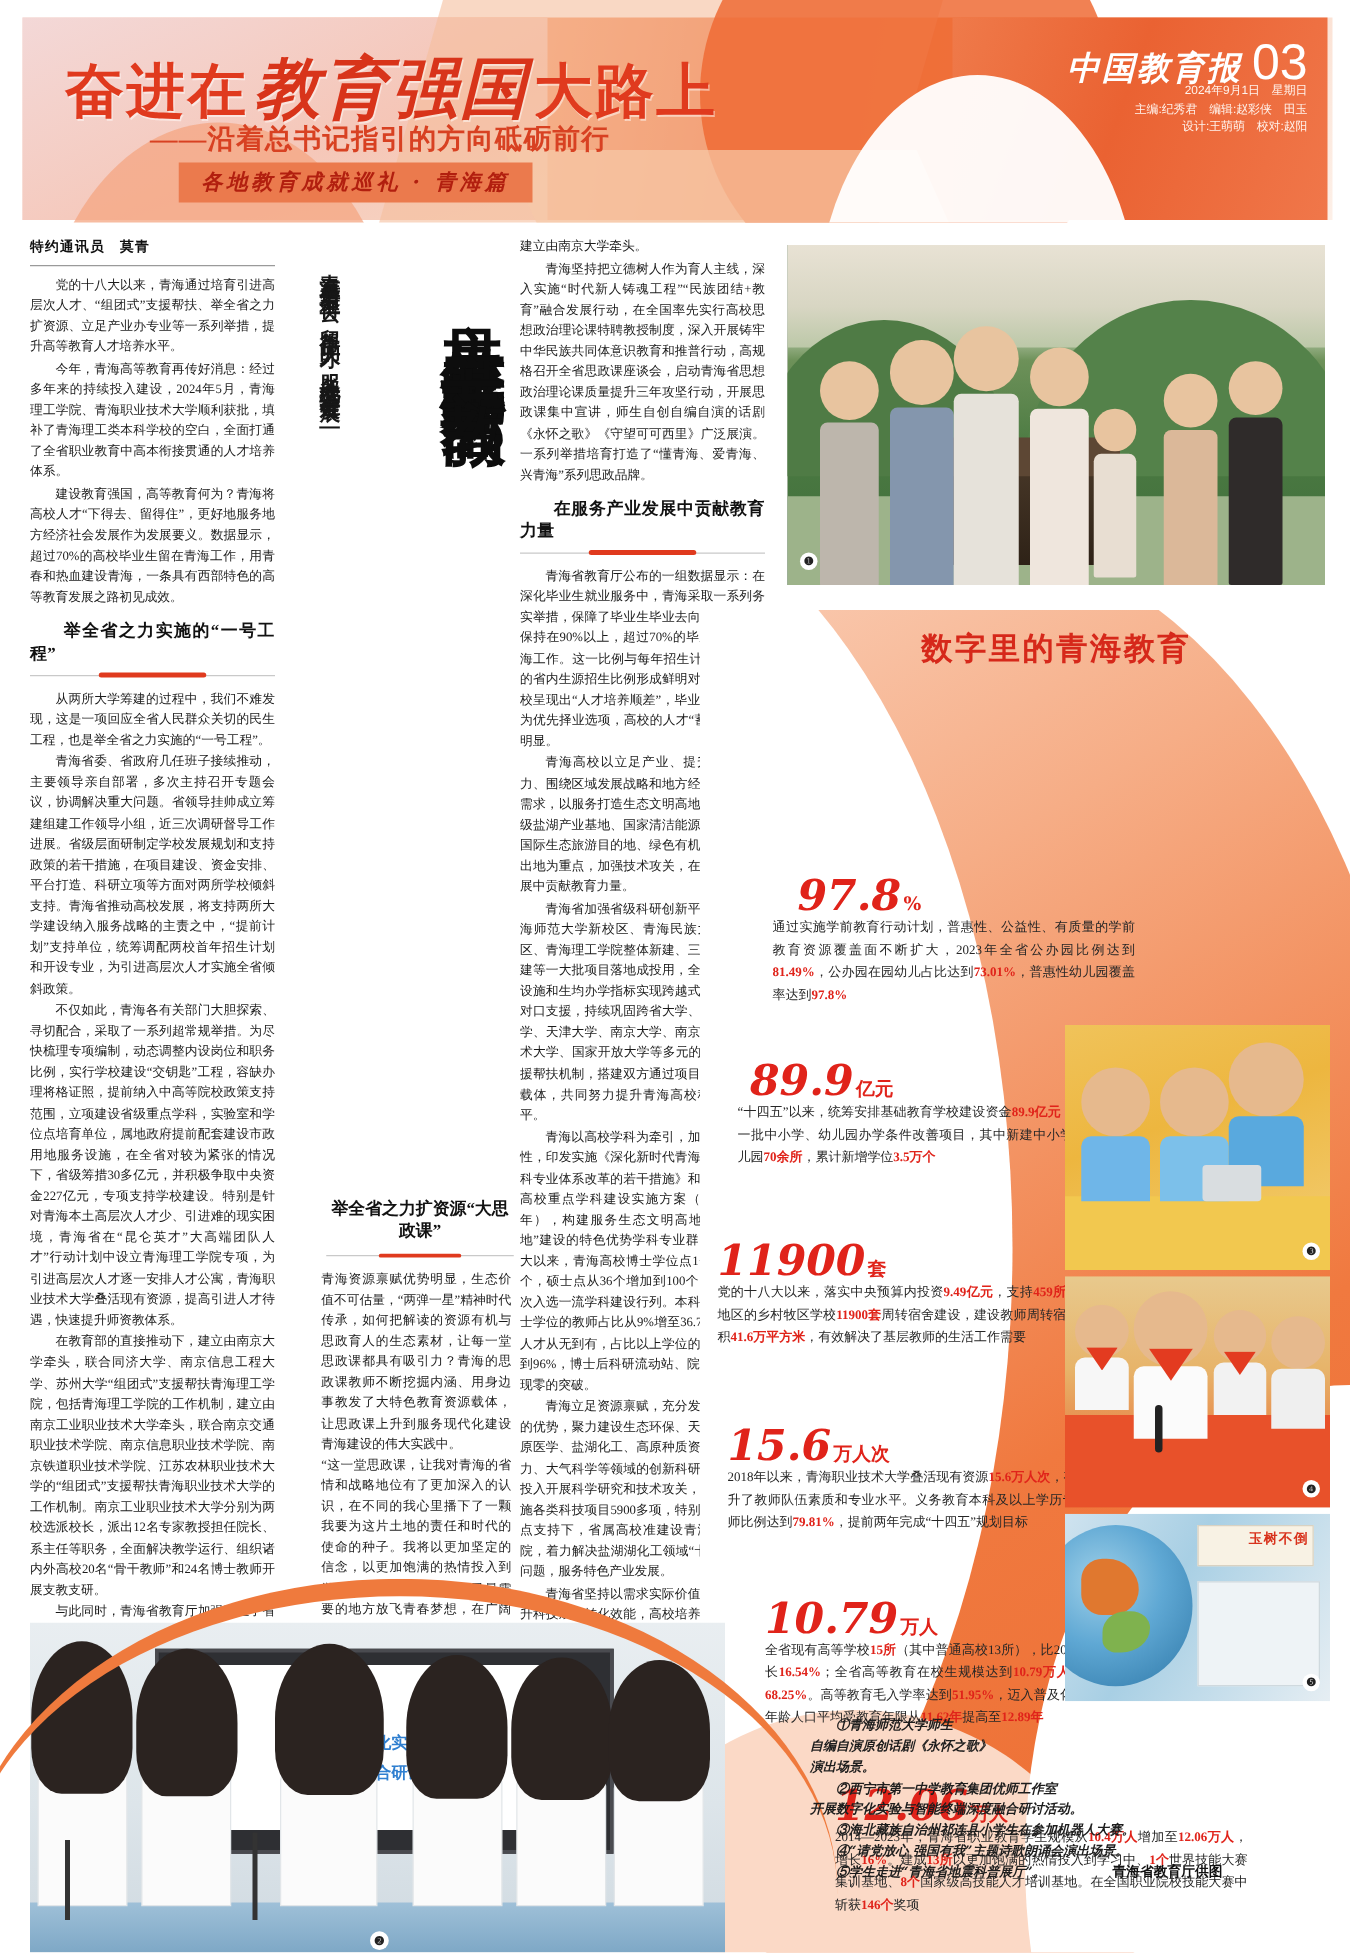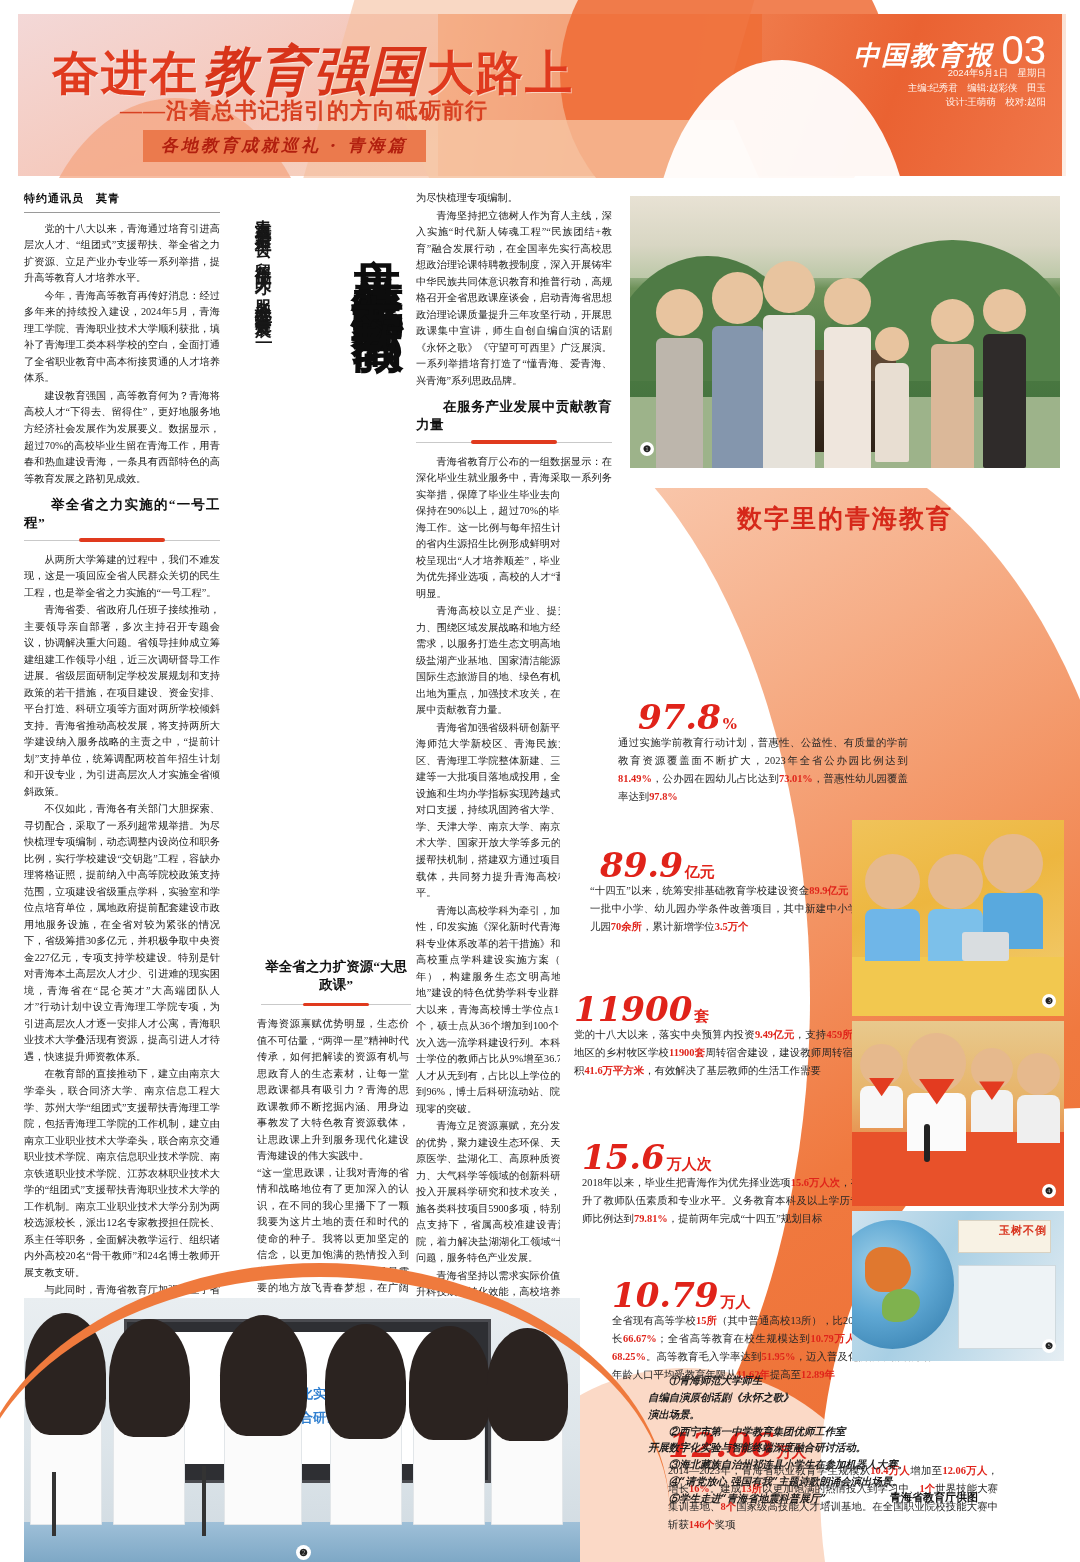--- a/index.html
+++ b/index.html
@@ -317,21 +317,21 @@
     <div class="vtitle">立足生态禀赋办好西部高教</div>
     <div class="vhead-sub">举全省之力扩资源“大思政课”</div>
     <div class="subhead-rule" style="position:absolute;left:16px;top:812px;width:150px;"></div>
     <div style="position:absolute;left:12px;top:828px;width:152px;font-size:10.2px;line-height:1.62;text-align:justify;color:#1b1b1b;">
       <p>青海资源禀赋优势明显，生态价值不可估量，“两弹一星”精神时代传承，如何把解读的资源有机与思政育人的生态素材，让每一堂思政课都具有吸引力？青海的思政课教师不断挖掘内涵、用身边事教发了大特色教育资源载体，让思政课上升到服务现代化建设青海建设的伟大实践中。</p>
       <p>“这一堂思政课，让我对青海的省情和战略地位有了更加深入的认识，在不同的我心里播下了一颗我要为这片土地的责任和时代的使命的种子。我将以更加坚定的信念，以更加饱满的热情投入到学习中，让自己在党和人民最需要的地方放飞青春梦想，在广阔的大舞台上实现人生理想。”一堂思政课后，一名大二学生</p>
     </div>
   </div>
 
   <div class="col" id="col2">
-    <p style="text-indent:0">为尽快梳理专项编制。</p>
+    <p style="text-indent:0">建立由南京大学牵头。</p>
     <p>青海坚持把立德树人作为育人主线，深入实施“时代新人铸魂工程”“民族团结+教育”融合发展行动，在全国率先实行高校思想政治理论课特聘教授制度，深入开展铸牢中华民族共同体意识教育和推普行动，高规格召开全省思政课座谈会，启动青海省思想政治理论课质量提升三年攻坚行动，开展思政课集中宣讲，师生自创自编自演的话剧《永怀之歌》《守望可可西里》广泛展演。一系列举措培育打造了“懂青海、爱青海、兴青海”系列思政品牌。</p>
     <div class="subhead">在服务产业发展中贡献教育力量</div>
     <div class="subhead-rule"></div>
     <p>青海省教育厅公布的一组数据显示：在深化毕业生就业服务中，青海采取一系列务实举措，保障了毕业生毕业去向落实率连续保持在90%以上，超过70%的毕业生留在青海工作。这一比例与每年招生计划中50%多的省内生源招生比例形成鲜明对比，青海高校呈现出“人才培养顺差”，毕业生把青海作为优先择业选项，高校的人才“蓄水池”效应明显。</p>
     <p>青海高校以立足产业、提升科技贡献力、围绕区域发展战略和地方经济社会发展需求，以服务打造生态文明高地和建设世界级盐湖产业基地、国家清洁能源产业高地、国际生态旅游目的地、绿色有机农畜产品输出地为重点，加强技术攻关，在服务产业发展中贡献教育力量。</p>
     <p>青海省加强省级科研创新平台建设，青海师范大学新校区、青海民族大学南山校区、青海理工学院整体新建、三所高职改扩建等一大批项目落地成投用，全省高校基础设施和生均办学指标实现跨越式增长，深化对口支援，持续巩固跨省大学、北京师范大学、天津大学、南京大学、南京工业职业技术大学、国家开放大学等多元的“组团式”支援帮扶机制，搭建双方通过项目任务合作教载体，共同努力提升青海高校科教育人水平。</p>
     <p>青海以高校学科为牵引，加快培养适应性，印发实施《深化新时代青海高等教育学科专业体系改革的若干措施》和青海省本科高校重点学科建设实施方案（2023—2025年），构建服务生态文明高地和产业“四地”建设的特色优势学科专业群，党的十八大以来，青海高校博士学位点1个增加到10个，硕士点从36个增加到100个，生态学两次入选一流学科建设行列。本科教育具有博士学位的教师占比从9%增至36.7%，高层次人才从无到有，占比以上学位的教师占比达到96%，博士后科研流动站、院士工作站实现零的突破。</p>
     <p>青海立足资源禀赋，充分发挥高原科学的优势，聚力建设生态环保、天文观测、高原医学、盐湖化工、高原种质资源、绿色能力、大气科学等领域的创新科研平台，高校投入开展科学研究和技术攻关，累计获批实施各类科技项目5900多项，特别是青海省重点支持下，省属高校准建设青海高等研究院，着力解决盐湖湖化工领域“卡脖子”技术问题，服务特色产业发展。</p>
     <p>青海省坚持以需求实际价值为导向，提升科技成果转化效能，高校培养选育种质资源、马铃薯、蚕豆、构杞、高原蕨麻等新品种，帮助农牧民增收约230亿元；藏羊牦牛、冷水鱼高效养殖等11项技术成果已经成为青海特色产业关键技术集成示范项目，累计新增产值27亿元；借助青海高校研发的新技术，木里矿区植被覆盖度恢复到90%，青藏高原蓝土滩（山）草原植被盖度从46.7%提高到58%，高校为全省经济社会发展作出了积极贡献。</p>
   </div>
@@ -395,26 +395,26 @@
       <div class="stat-body"><span>“十四五”以来，统筹安排基础教育学校建设资金</span><b>89.9亿元</b><span>，实施一批中小学、幼儿园办学条件改善项目，其中新建中小学、幼儿园</span><b>70余所</b><span>，累计新增学位</span><b>3.5万个</b></div>
     </div>
 
     <div class="stat" style="left:14px;top:504px;width:300px;">
       <div class="stat-num" style="font-size:34px;text-align:left;"><span>11900</span><span class="u">套</span></div>
       <div class="stat-body"><span>党的十八大以来，落实中央预算内投资</span><b>9.49亿元</b><span>，支持</span><b>459所</b><span>边远地区的乡村牧区学校</span><b>11900套</b><span>周转宿舍建设，建设教师周转宿舍面积</span><b>41.6万平方米</b><span>，有效解决了基层教师的生活工作需要</span></div>
     </div>
 
     <div class="stat" style="left:22px;top:652px;width:300px;">
       <div class="stat-num" style="font-size:34px;text-align:left;"><span>15.6</span><span class="u">万人次</span></div>
-      <div class="stat-body"><span>2018年以来，毕业生把青海作为优先择业选项</span><b>15.6万人次</b><span>，有力提升了教师队伍素质和专业水平。义务教育本科及以上学历专任教师比例达到</span><b>79.81%</b><span>，提前两年完成“十四五”规划目标</span></div>
+      <div class="stat-body"><span>2018年以来，青海职业技术大学叠活现有资源</span><b>15.6万人次</b><span>，有力提升了教师队伍素质和专业水平。义务教育本科及以上学历专任教师比例达到</span><b>79.81%</b><span>，提前两年完成“十四五”规划目标</span></div>
     </div>
 
     <div class="stat" style="left:52px;top:790px;width:320px;">
       <div class="stat-num" style="font-size:34px;text-align:left;"><span>10.79</span><span class="u">万人</span></div>
-      <div class="stat-body"><span>全省现有高等学校</span><b>15所</b><span>（其中普通高校13所），比2012年增加</span><b>6所</b><span>，增长</span><b>66.67%</b><span>；全省高等教育在校生规模达到</span><b>10.79万人</b><span>，比2012年增长</span><b>68.25%</b><span>。高等教育毛入学率达到</span><b>51.95%</b><span>，迈入普及化阶段，新增劳动年龄人口平均受教育年限从</span><b>11.62年</b><span>提高至</span><b>12.89年</b></div>
+      <div class="stat-body"><span>全省现有高等学校</span><b>15所</b><span>（其中普通高校13所），比2012年增加</span><b>6所</b><span>，增长</span><b>16.54%</b><span>；全省高等教育在校生规模达到</span><b>10.79万人</b><span>，比2012年增长</span><b>68.25%</b><span>。高等教育毛入学率达到</span><b>51.95%</b><span>，迈入普及化阶段，新增劳动年龄人口平均受教育年限从</span><b>11.62年</b><span>提高至</span><b>12.89年</b></div>
     </div>
 
     <div class="stat" style="left:108px;top:940px;width:330px;">
       <div class="stat-num" style="font-size:34px;text-align:left;"><span>12.06</span><span class="u">万人</span></div>
       <div class="stat-body"><span>2014—2023年，青海省职业教育学生规模从</span><b>10.4万人</b><span>增加至</span><b>12.06万人</b><span>，增长</span><b>16%</b><span>。建成</span><b>13所</b><span>以更加饱满的热情投入到学习中、</span><b>1个</b><span>世界技能大赛集训基地、</span><b>8个</b><span>国家级高技能人才培训基地。在全国职业院校技能大赛中斩获</span><b>146个</b><span>奖项</span></div>
     </div>
   </div>
 
   <div class="info-source">数据来源：青海省教育厅</div>
 

